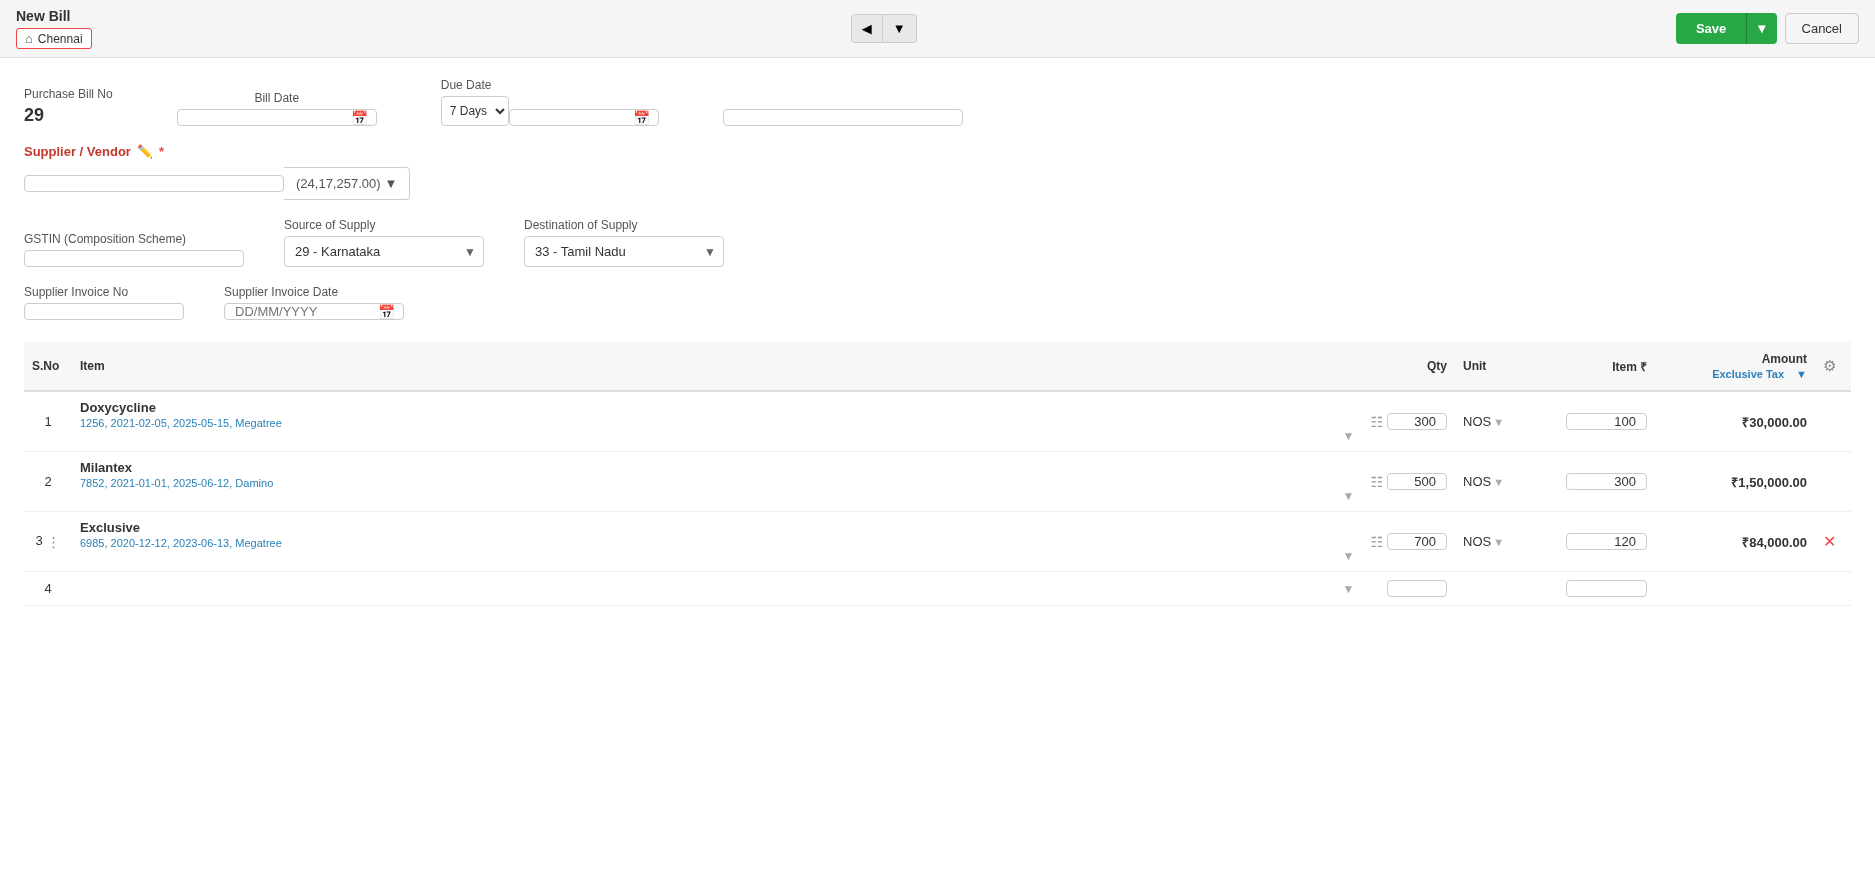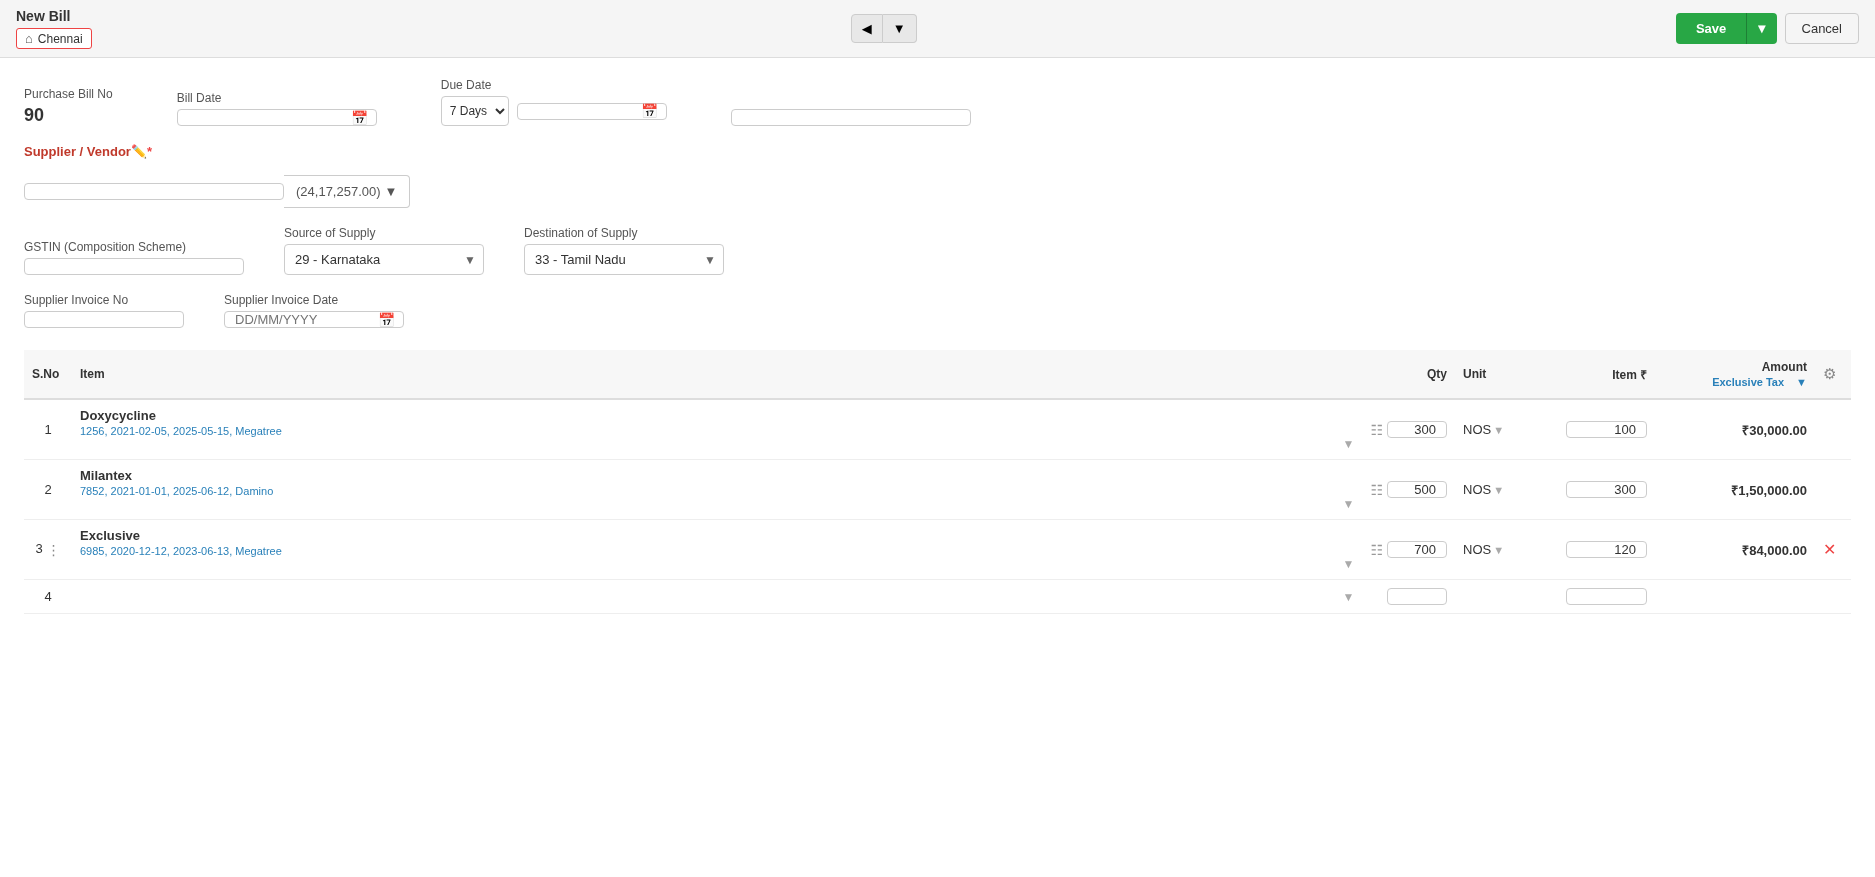--- a/index.html
+++ b/index.html
@@ -94,21 +94,21 @@
       align-items: center;
     }
     .input-with-icon input { padding-right: 30px; }
     .input-with-icon .cal-icon {
       position: absolute;
       right: 8px;
       color: #888;
       cursor: pointer;
       font-size: 14px;
     }
-    .due-date-row { display: flex; align-items: center; gap: 8px; }
+    .due-date-row { display: flex; align-items: flex-end; gap: 0; }
     .due-days-select {
       border: 1px solid #ccc;
       border-radius: 4px;
       padding: 6px 4px;
       font-size: 12px;
       background: #fff;
       color: #333;
     }
     .gear-btn {
       background: none;
@@ -116,23 +116,24 @@
       cursor: pointer;
       font-size: 16px;
       color: #888;
       margin-left: 4px;
     }
 
     .section-label {
       font-size: 13px;
       font-weight: bold;
       color: #c0392b;
-      margin-bottom: 16px;
+      margin-bottom: 8px;
       display: flex;
       align-items: flex-start;
+      gap: 6px;
     }
     .section-label .edit-icon { color: #2980b9; font-size: 13px; cursor: pointer; }
     .section-label .required { color: #e44; }
 
     .supplier-row {
       display: flex;
       align-items: center;
       gap: 0;
       margin-bottom: 18px;
     }
@@ -308,23 +309,23 @@
     </div>
     <button class="btn-cancel">Cancel</button>
   </div>
 </div>
 
 <div class="main-form">
 
   <div class="form-row">
     <div class="form-group">
       <label>Purchase Bill No</label>
-      <span class="value-text">90</span>
-    </div>
-    <div class="form-group" style="margin-left: 40px;">
+      <span class="value-text">29</span>
+    </div>
+    <div class="form-group" style="margin-left: 40px; align-items: center;">
       <label>Bill Date</label>
       <div class="input-with-icon">
         <input type="text" class="bill-date-input" style="">
         <span class="cal-icon">📅</span>
       </div>
     </div>
     <div class="form-group" style="margin-left: 40px;">
       <label>Due Date</label>
       <div class="due-date-row">
         <select class="due-days-select">

